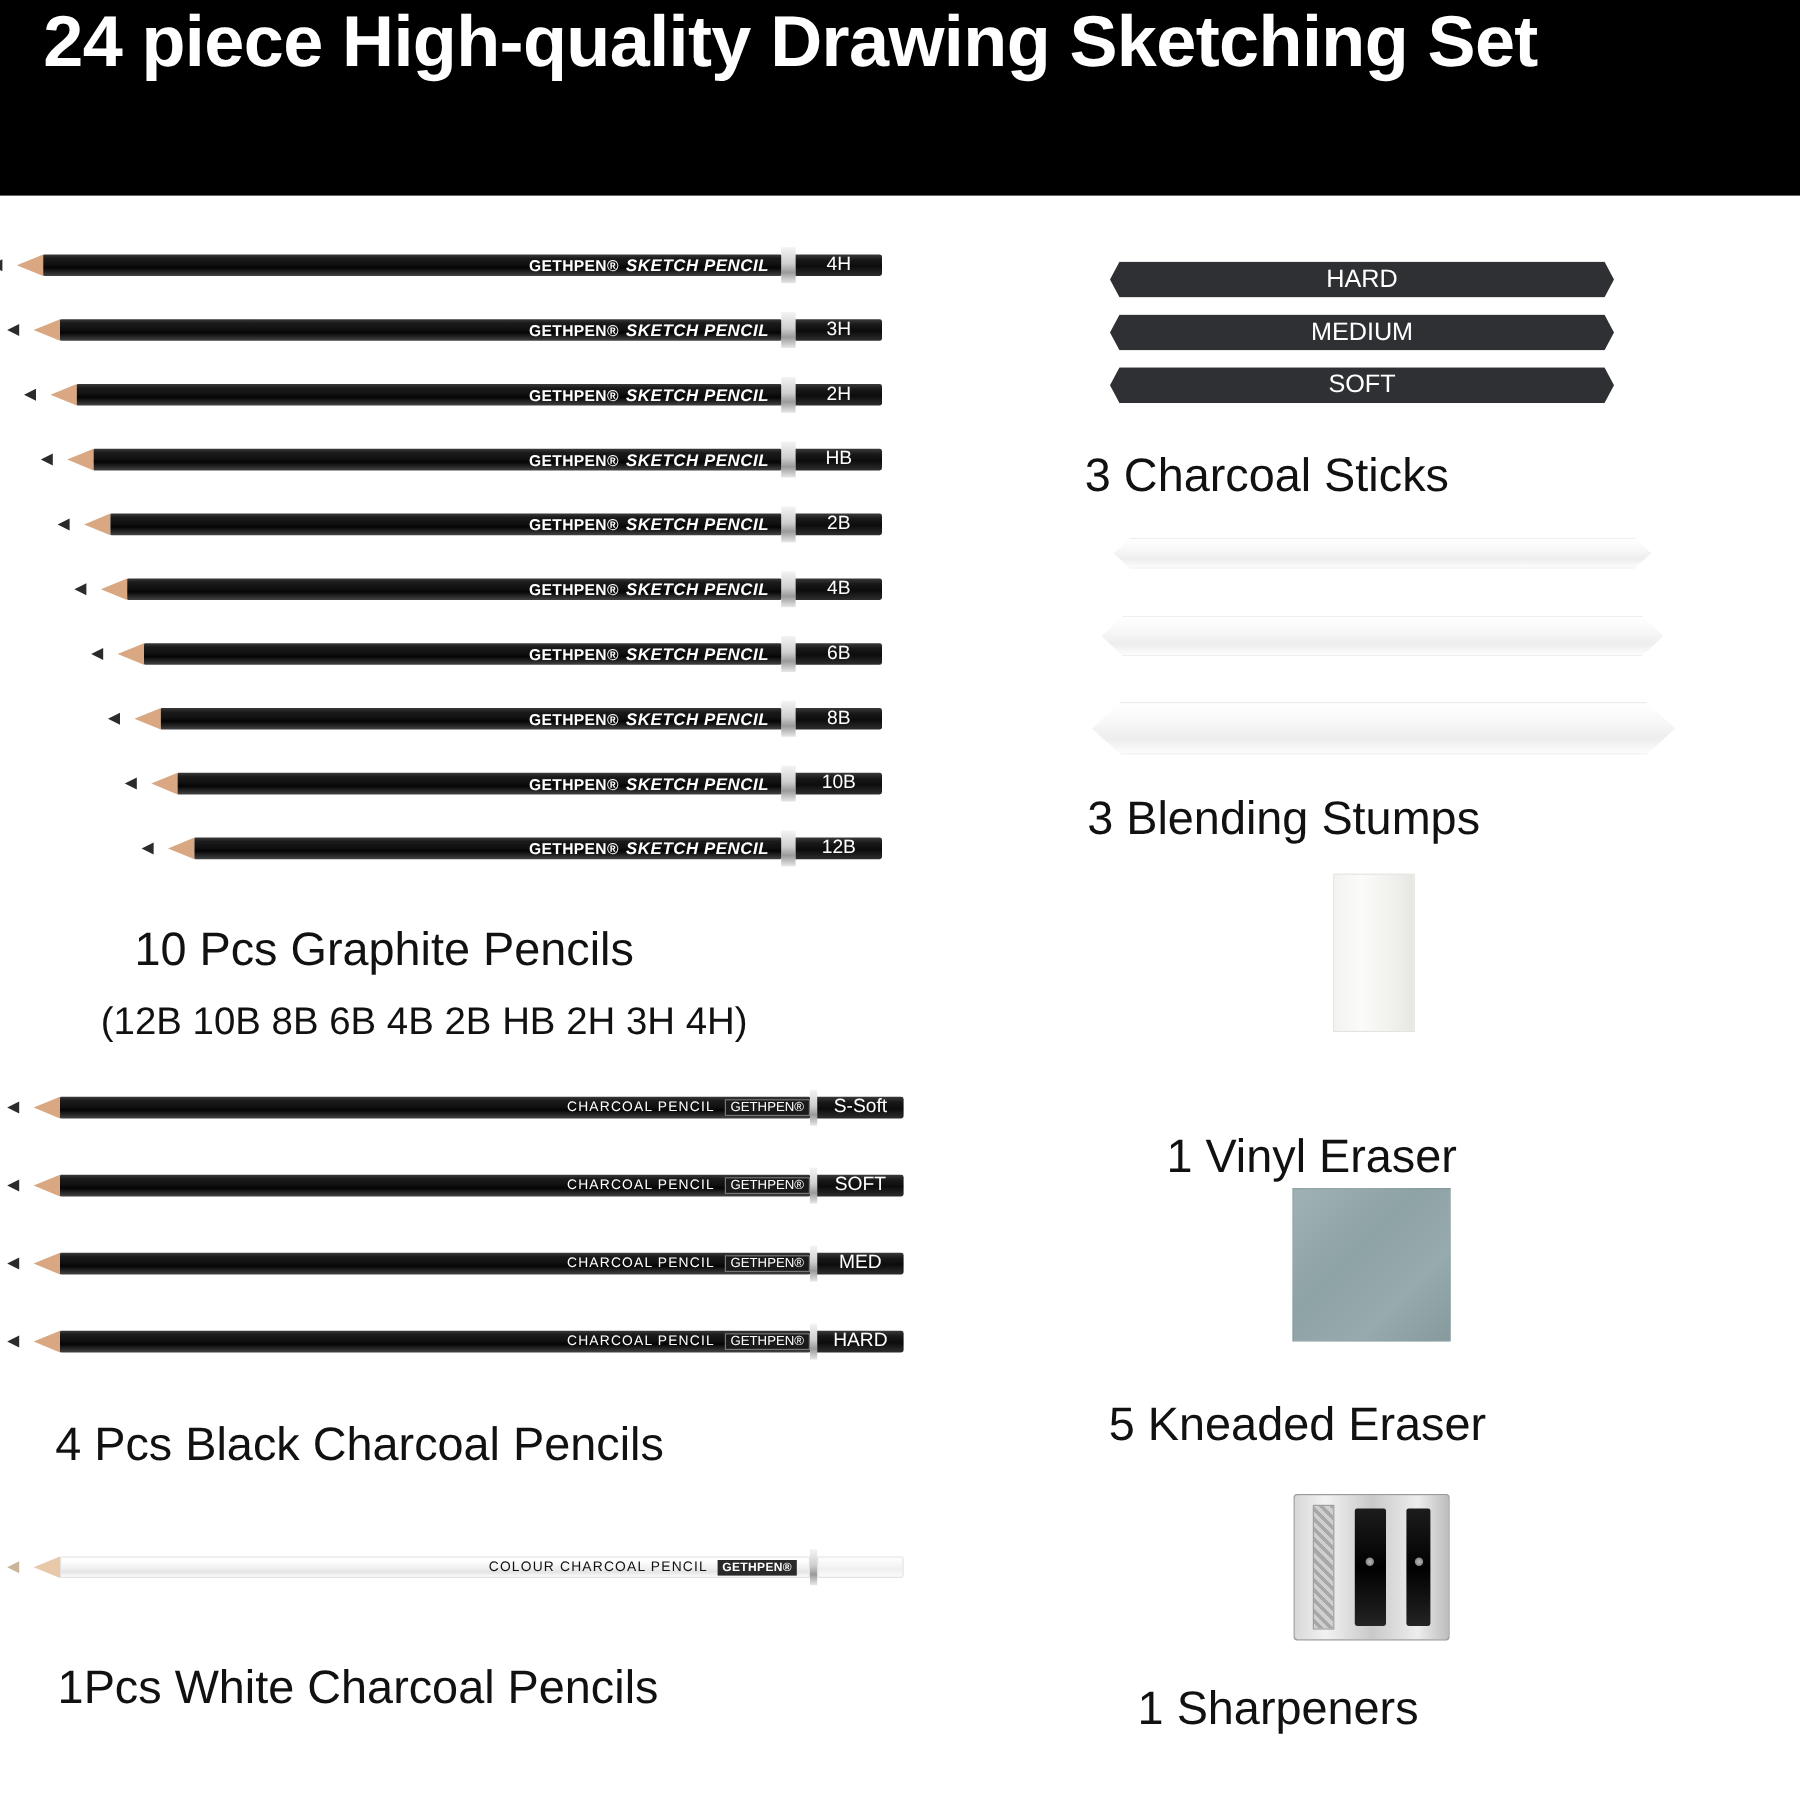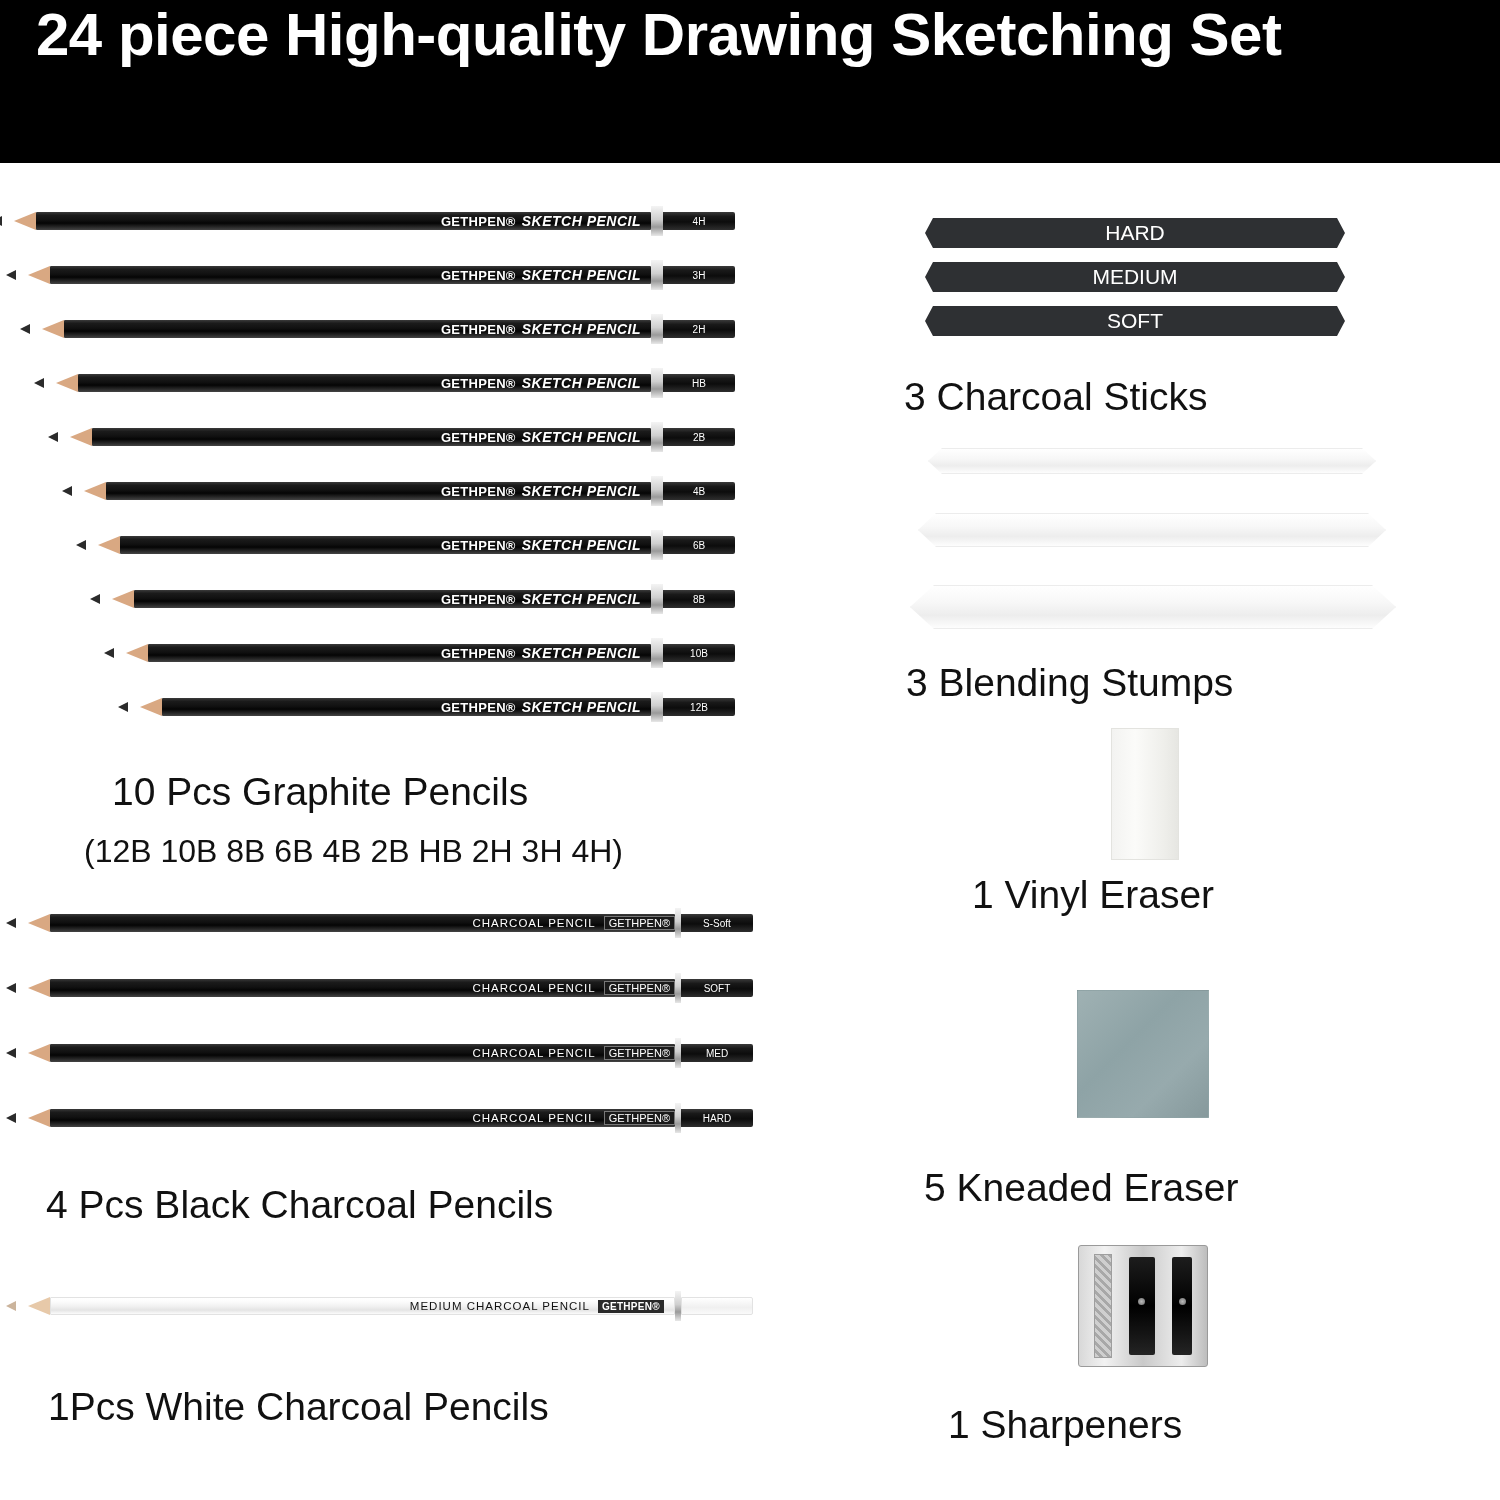--- a/index.html
+++ b/index.html
@@ -164,21 +164,21 @@
     flex: none;
   }
   .ferrule-thin {
     width: 6px;
   }
   .endcap {
     height: 18px;
     background: linear-gradient(to bottom,
         #3a3a3a 0%, #191919 25%, #0c0c0c 55%, #2e2e2e 100%);
     color: #ffffff;
-    font-size: 10px;
+    font-size: 16px;
     display: flex;
     align-items: center;
     justify-content: center;
     flex: none;
     border-radius: 0 2px 2px 0;
   }
   .endcap-white {
     background: linear-gradient(to bottom, #ffffff, #f0f0f0 60%, #fafafa);
     border: 1px solid #e2e2e2;
     box-sizing: border-box;
@@ -421,21 +421,21 @@
       </div>
       <div class="ferrule ferrule-thin"></div>
       <div class="endcap" style="width:72px;">HARD</div>
     </div>
 
     <div class="caption" style="left:46px; top:1020px;">4 Pcs Black Charcoal Pencils</div>
 
     <div class="pencil-row" style="left:28px; top:1128px; width:746px;">
       <div class="tip tip-white"></div>
       <div class="barrel barrel-white" style="width:625px;">
-        <span class="label-small-dark">MEDIUM CHARCOAL PENCIL</span>
+        <span class="label-small-dark">COLOUR CHARCOAL PENCIL</span>
         <span class="brand-white">GETHPEN®</span>
       </div>
       <div class="ferrule ferrule-thin"></div>
       <div class="endcap endcap-white" style="width:72px;"></div>
     </div>
 
     <div class="caption" style="left:48px; top:1196px;margin-top:26px;">1Pcs White Charcoal Pencils</div>
   </div>
 
   <div class="col-right">
@@ -444,21 +444,21 @@
     <div class="stick" style="left:125px; top:99px; width:420px;">MEDIUM</div>
     <div class="stick" style="left:125px; top:143px; width:420px;">SOFT</div>
     <div class="caption" style="left:104px; top:212px;">3 Charcoal Sticks</div>
 
     <div class="stump" style="left:128px; top:285px; width:448px; height:26px; clip-path: polygon(14px 0, calc(100% - 14px) 0, 100% 50%, calc(100% - 14px) 100%, 14px 100%, 0 50%);"></div>
     <div class="stump" style="left:118px; top:350px; width:468px; height:34px; clip-path: polygon(18px 0, calc(100% - 18px) 0, 100% 50%, calc(100% - 18px) 100%, 18px 100%, 0 50%);"></div>
     <div class="stump" style="left:110px; top:422px; width:486px; height:44px; clip-path: polygon(24px 0, calc(100% - 24px) 0, 100% 50%, calc(100% - 24px) 100%, 24px 100%, 0 50%);"></div>
     <div class="caption" style="left:106px; top:498px;">3 Blending Stumps</div>
 
     <div class="vinyl-eraser" style="left:311px; top:565px; width:68px; height:132px;"></div>
-    <div class="caption" style="left:172px; top:710px;">1 Vinyl Eraser</div>
+    <div class="caption" style="left:172px; top:780px;">1 Vinyl Eraser</div>
 
     <div class="kneaded-eraser" style="left:277px; top:827px; width:132px; height:128px;"></div>
     <div class="caption" style="left:124px; top:1003px;">5 Kneaded Eraser</div>
 
     <div class="sharpener" style="left:278px; top:1082px; width:130px; height:122px;">
       <div class="sharp-side"></div>
       <div class="sharp-hole"></div>
       <div class="sharp-hole" style="width:20px;"></div>
     </div>
     <div class="caption" style="left:148px; top:1240px;">1 Sharpeners</div>

